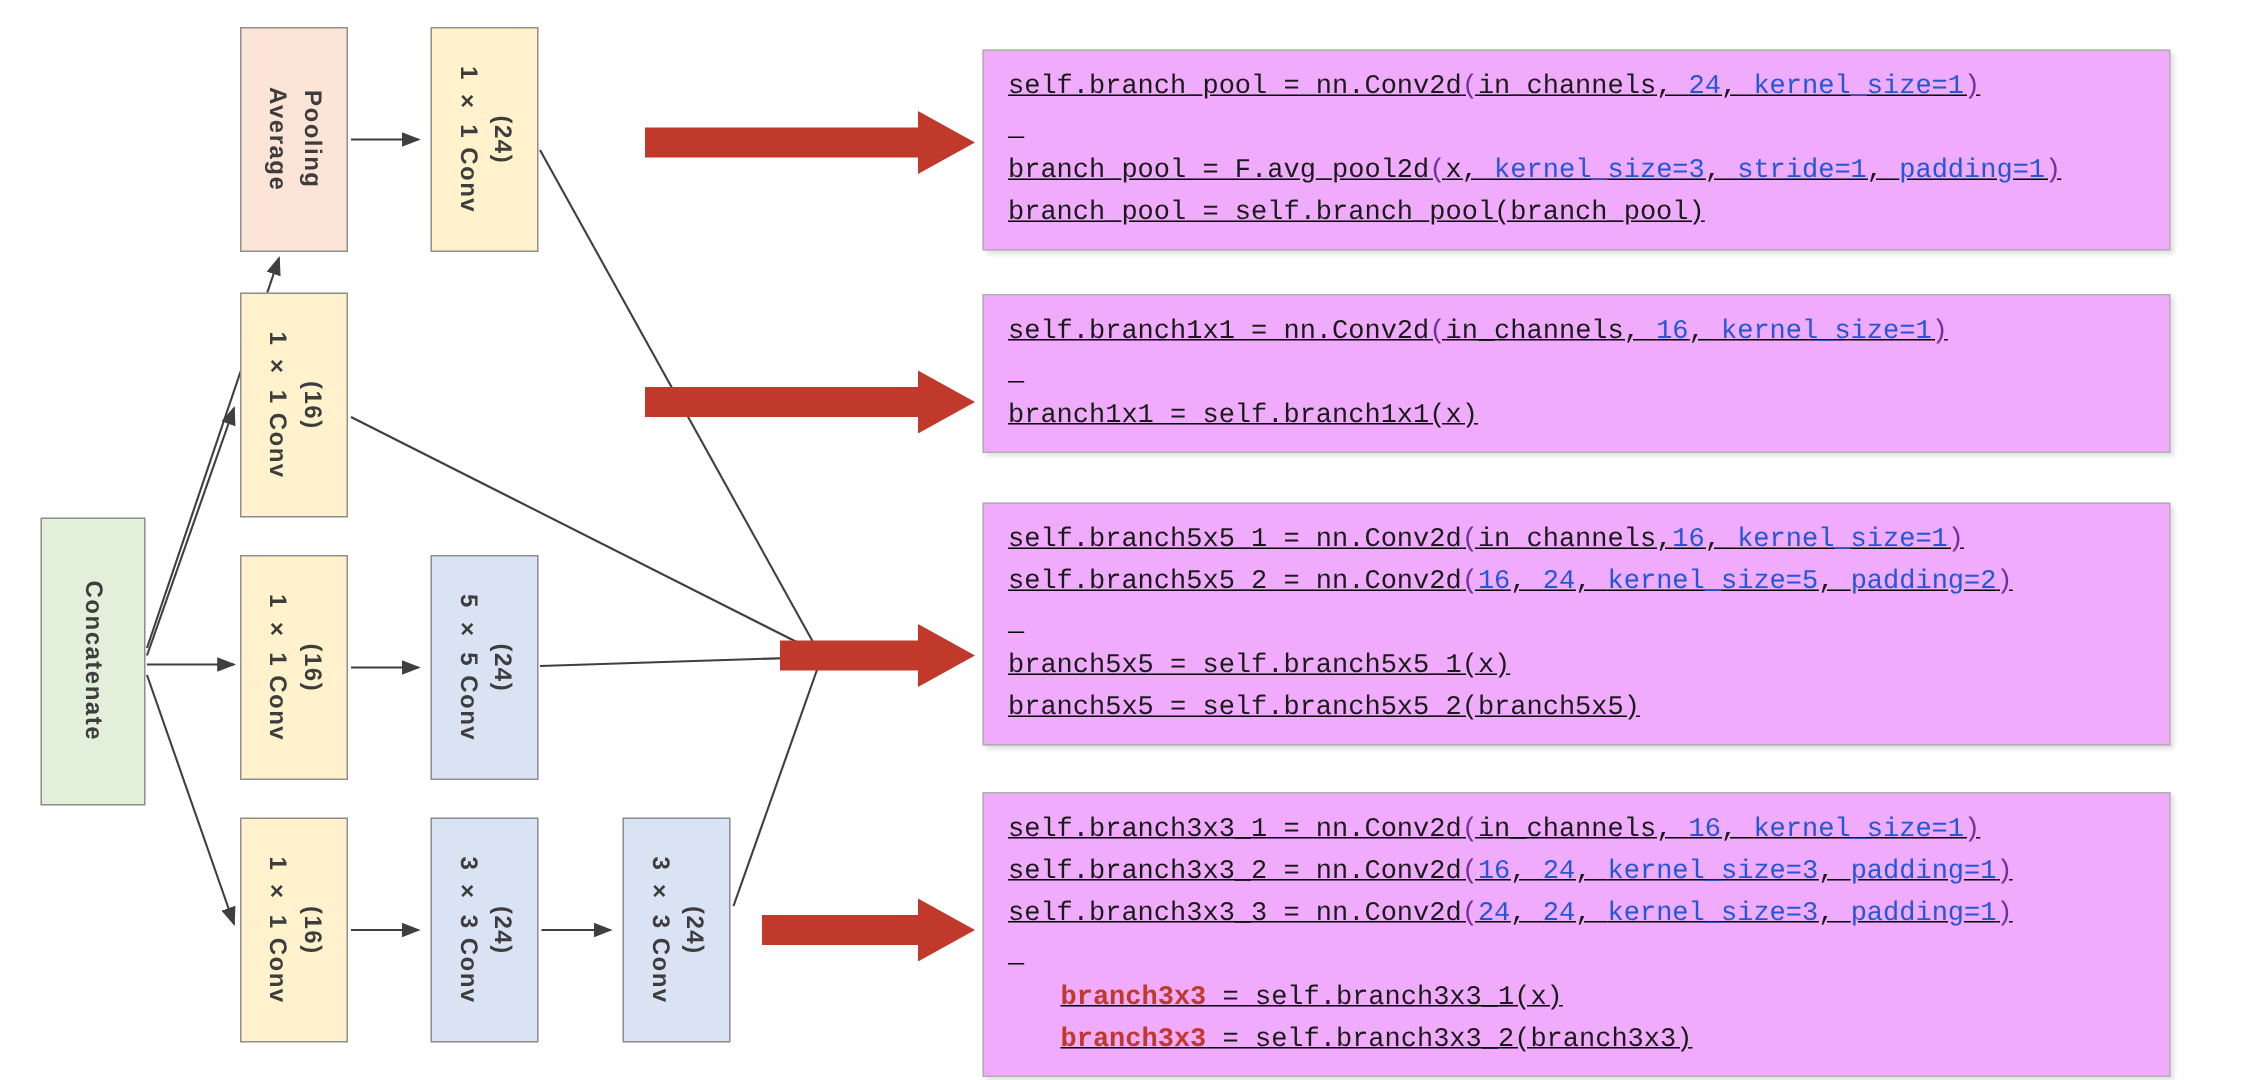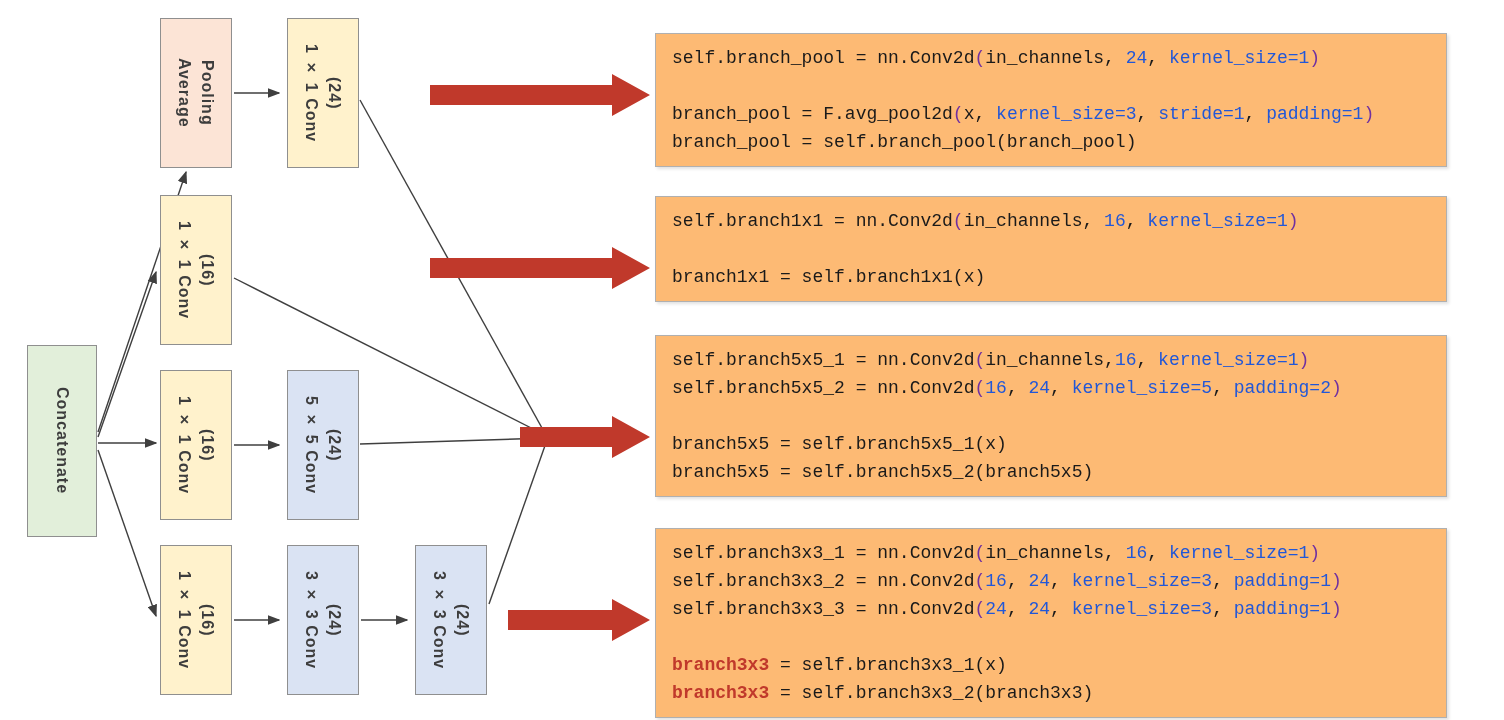--- a/index.html
+++ b/index.html
@@ -7,30 +7,30 @@
           font-family:"Liberation Sans",sans-serif;}
   svg.connectors{position:absolute;left:0;top:0;z-index:1;}
   .node{position:absolute;display:flex;align-items:center;justify-content:center;
         border:1px solid #8f8f8f;box-sizing:border-box;z-index:2;}
   .node.green{background:#e2efda;}
   .node.peach{background:#fce4d6;}
   .node.yellow{background:#fff2cc;}
   .node.blue{background:#dae3f3;}
   .vtext{writing-mode:vertical-lr;text-orientation:mixed;text-align:center;
          color:#3d3d3d;font-weight:600;font-size:16px;letter-spacing:1px;line-height:1.45;}
-  .code-block{position:absolute;width:792px;background:#fdba74;border:1px solid #b0b0b0;
+  .code-block{position:absolute;width:792px;background:#f0abfc;border:1px solid #b0b0b0;
               box-sizing:border-box;padding:10px 16px;z-index:2;
               font-family:"Liberation Mono","DejaVu Sans Mono",monospace;
               font-size:18px;line-height:28px;white-space:pre;
-              box-shadow:2px 2px 3px rgba(0,0,0,0.12);}
+              box-shadow:2px 2px 3px rgba(0,0,0,0.12);text-decoration:underline;}
   .code-line{height:28px;}
   .seg-k{color:#1a1a1a;}
   .seg-b{color:#2157d8;}
   .seg-p{color:#7030a0;}
-  .seg-r{color:#c0392b;font-weight:bold;}
+  .seg-r{color:#c0392b;font-weight:bold;margin-left:35px;}
 </style>
 </head>
 <body>
 
 <div class="canvas">
 
   <svg class="connectors" width="1504" height="720" viewBox="0 0 1504 720">
     <defs>
       <marker id="ah" markerWidth="9" markerHeight="7" refX="8" refY="3.5" orient="auto">
         <path d="M0,0 L9,3.5 L0,7 Z" fill="#3f3f3f"></path>

